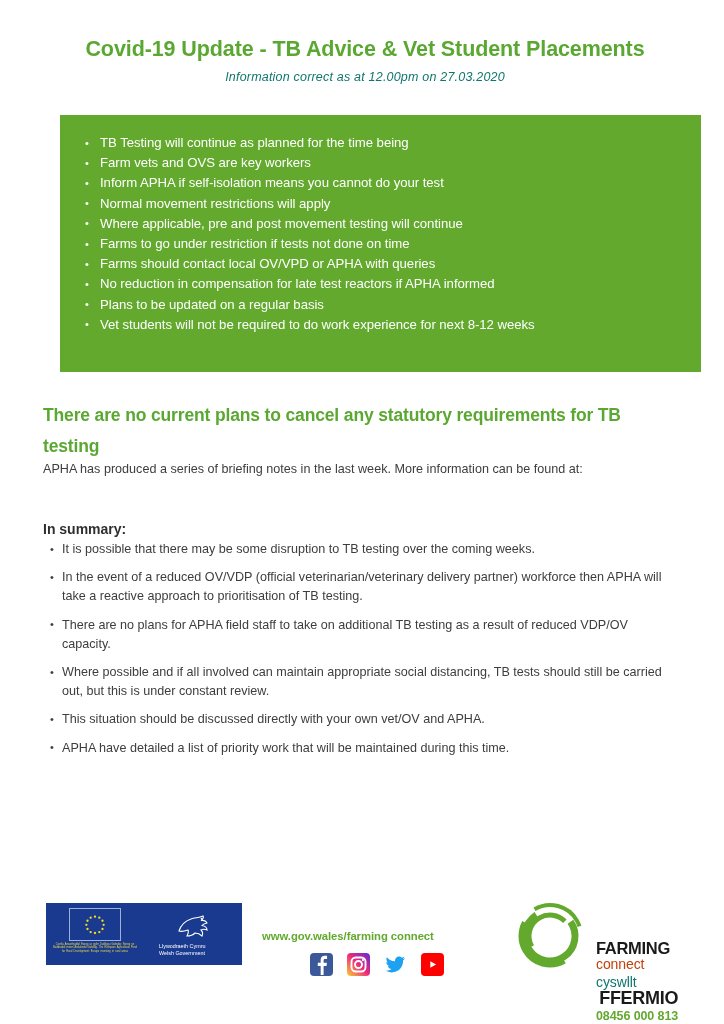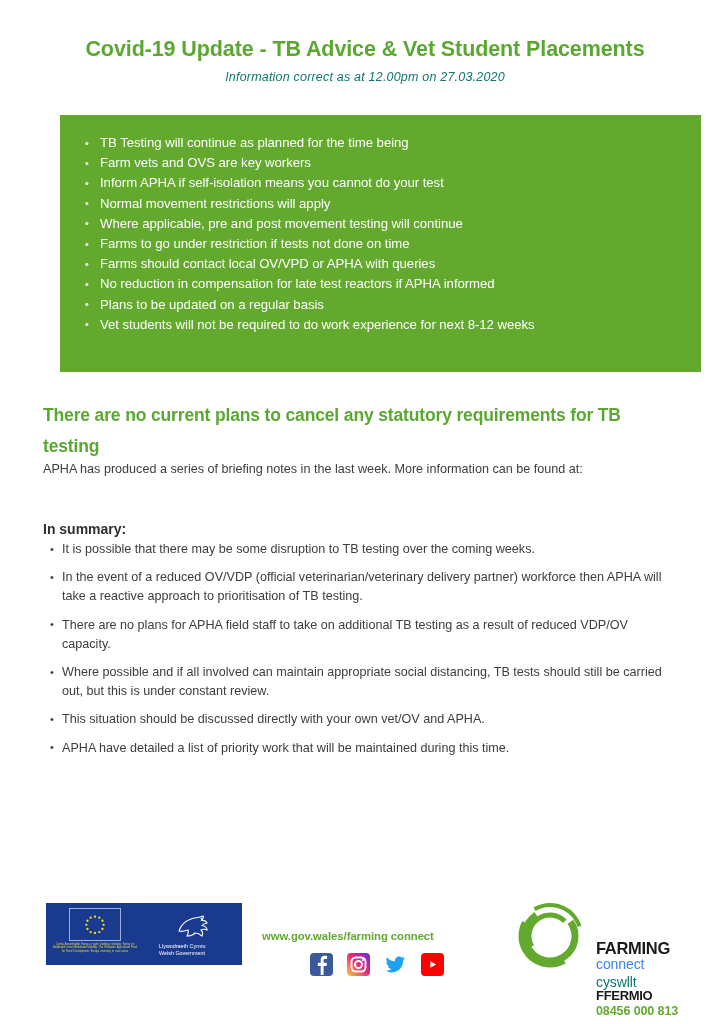--- a/index.html
+++ b/index.html
@@ -257,23 +257,23 @@
     height: 68px;
   }
   .fc-text {
     position: absolute;
     left: 80px;
     top: 18px;
     line-height: 1.02;
     margin-top: 26px;
   }
   .fc-l1 { font-size: 16.5px; font-weight: bold; color: #1a1a1a; letter-spacing: -0.3px; }
-  .fc-l2 { font-size: 14px; color: #3b82f6; letter-spacing: -0.1px; }
+  .fc-l2 { font-size: 14px; color: #c2410c; letter-spacing: -0.1px; }
   .fc-l3 { font-size: 14px; color: #0f766e; margin-top: 4px; letter-spacing: -0.1px;}
-  .fc-l4 { font-size: 13px; font-weight: bold; color: #1a1a1a; letter-spacing: -0.3px; }
+  .fc-l4 { font-size: 18px; font-weight: bold; color: #1a1a1a; letter-spacing: -0.3px; text-align: right; }
   .fc-l5 { font-size: 12.5px; font-weight: bold; color: #62a92e; margin-top: 2px; letter-spacing: -0.1px;}
 </style>
 </head>
 <body>
 
 <div class="page">
 
   <div class="header">
     <h1 class="doc-title">Covid-19 Update - TB Advice &amp; Vet Student Placements</h1>
     <p class="doc-subtitle">Information correct as at 12.00pm on 27.03.2020</p>

